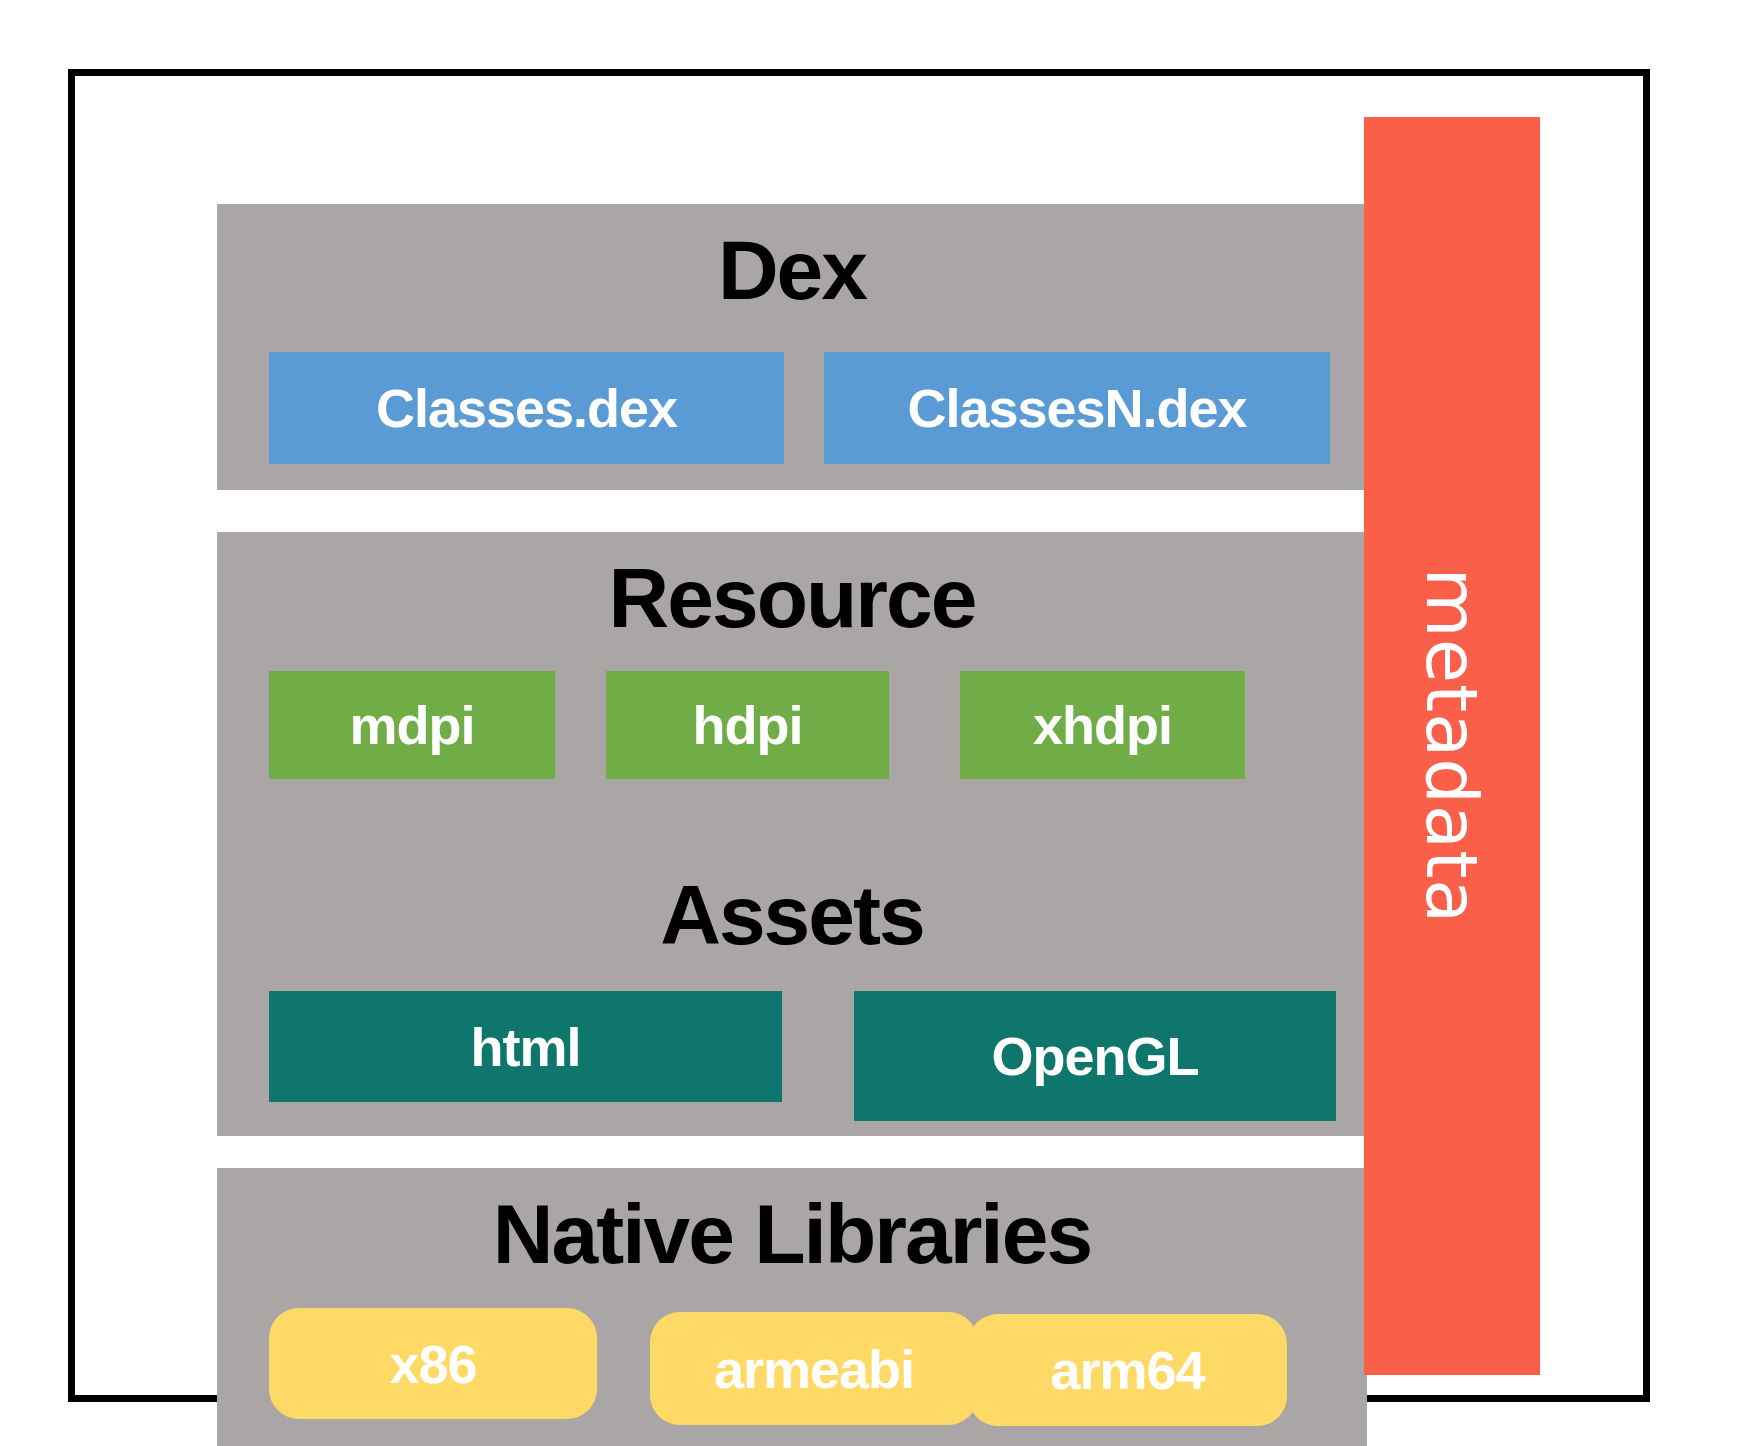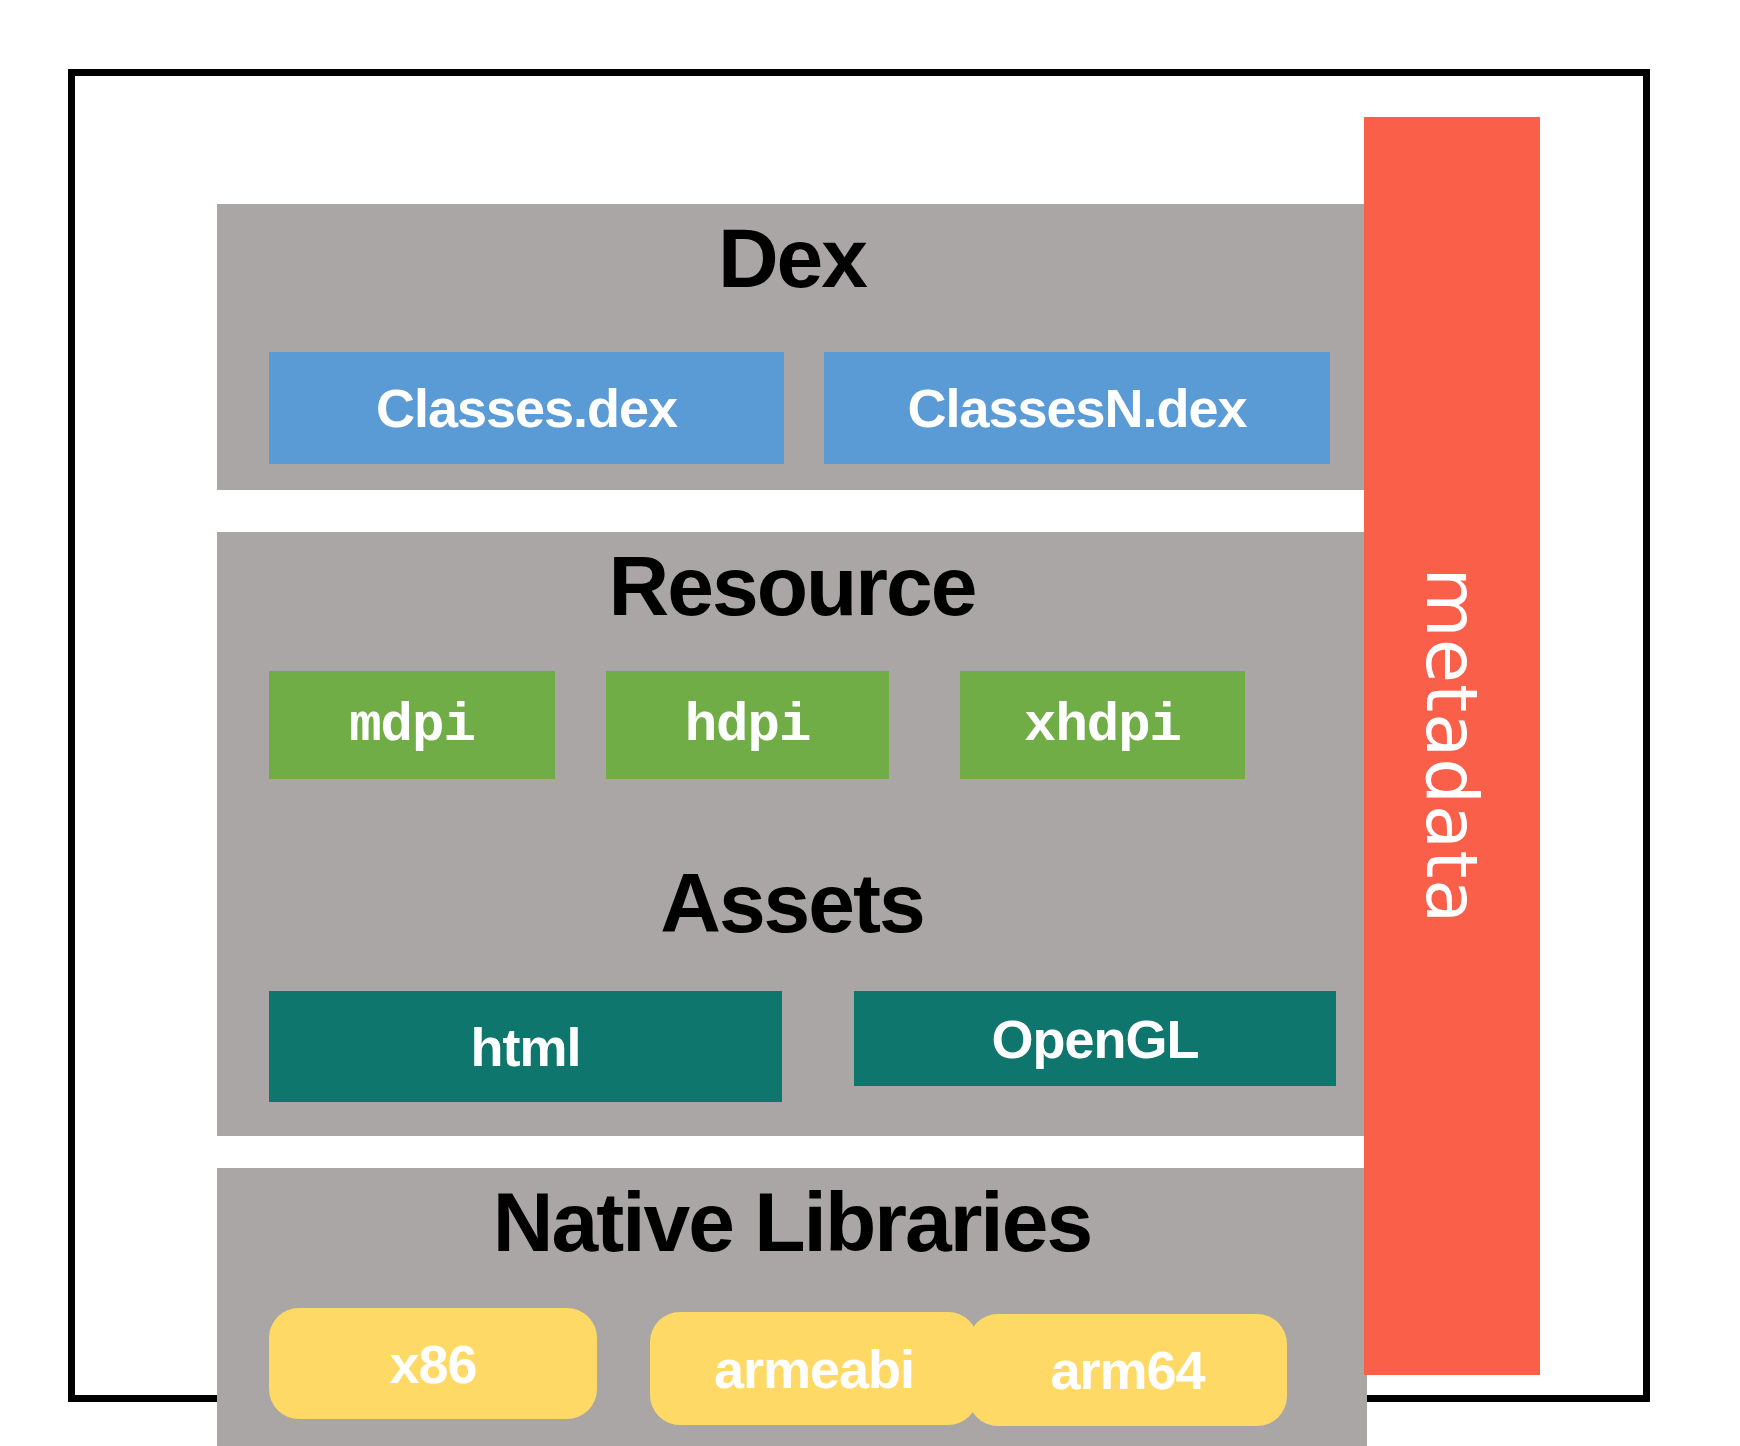--- a/index.html
+++ b/index.html
@@ -32,21 +32,21 @@
     background: #AAA6A6;
   }
   .panel-dex      { top: 128px;  height: 286px; }
   .panel-resource { top: 456px;  height: 336px; }
   .panel-assets   { top: 773px;  height: 287px; }
   .panel-native   { top: 1092px; height: 282px; }
 
   .panel-title {
     position: absolute;
     left: 0;
-    top: 8px;
+    top: 20px;
     width: 100%;
     margin: 0;
     text-align: center;
     font-size: 84px;
     line-height: 1.1;
     font-weight: bold;
     letter-spacing: -2px;
     color: #000000;
   }
 
@@ -61,29 +61,29 @@
     letter-spacing: -1px;
     white-space: nowrap;
   }
 
   
   .item-blue { background: #5B9BD5; }
   .panel-dex .i0 { left: 52px;  top: 148px; width: 515px; height: 112px; }
   .panel-dex .i1 { left: 607px; top: 148px; width: 506px; height: 112px; }
 
   
-  .item-green { background: #70AD47; font-family: Liberation Mono, monospace; }
+  .item-green { background: #70AD47; }
   .panel-resource .i0 { left: 52px;  top: 139px; width: 286px; height: 108px; }
   .panel-resource .i1 { left: 389px; top: 139px; width: 283px; height: 108px; }
   .panel-resource .i2 { left: 743px; top: 139px; width: 285px; height: 108px; }
 
   
   .item-orange { background: #0f766e; }
   .panel-assets .i0 { left: 52px;  top: 142px; width: 513px; height: 111px; }
-  .panel-assets .i1 { left: 637px; top: 142px; width: 482px; height: 95px; }
+  .panel-assets .i1 { left: 637px; top: 142px; width: 482px; height: 130px; }
 
   
   .item-yellow { background: #FFD966; border-radius: 30px; }
   .panel-native .i0 { left: 52px;  top: 140px; width: 328px; height: 111px; }
   .panel-native .i1 { left: 433px; top: 144px; width: 328px; height: 113px; }
   .panel-native .i2 { left: 751px; top: 146px; width: 319px; height: 112px; }
 
   
   .metadata-bar {
     position: absolute;

